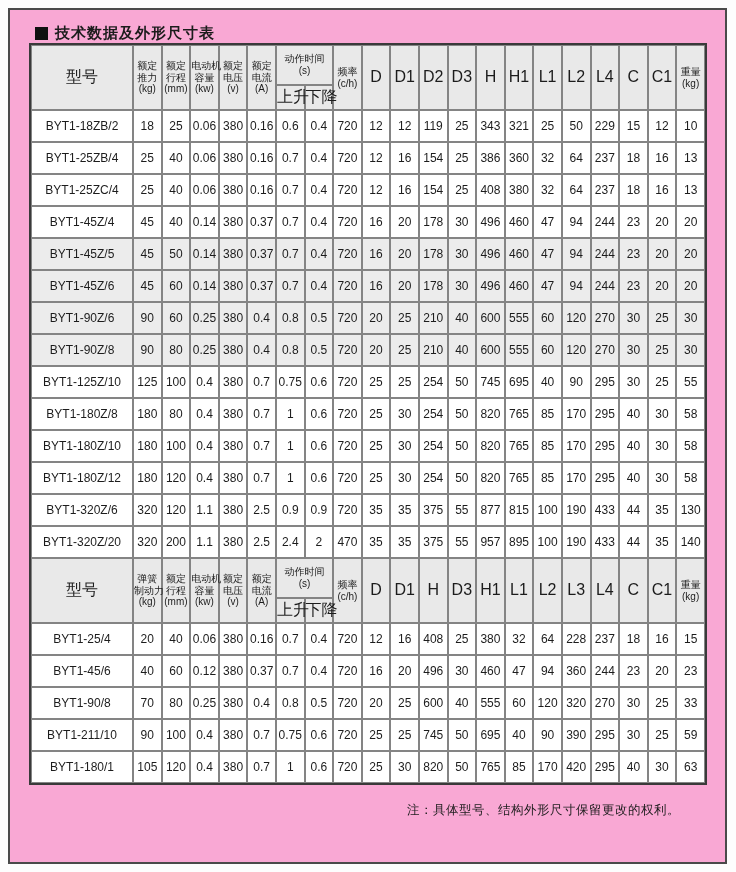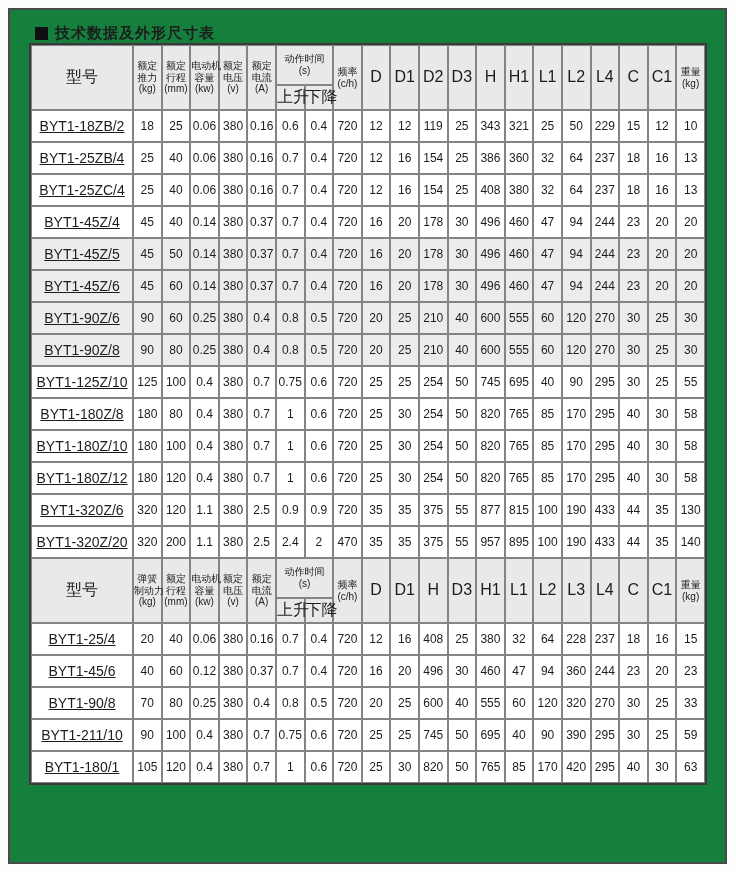--- a/index.html
+++ b/index.html
@@ -8,21 +8,21 @@
     background: #fdfdfd;
     font-family: "Liberation Sans", "DejaVu Sans", sans-serif;
     color: #1c1c1c;
     position: relative;
     overflow: hidden;
   }
   .frame {
     position: absolute;
     left: 8px; top: 8px; right: 9px; bottom: 8px;
     border: 2px solid #4a4a4a;
-    background: #15803d;
+    background: #f9a8d4;
     box-sizing: border-box;
     padding: 10px 19px 0 19px;
   }
   .title-row {
     display: flex; align-items: center; gap: 7px;
     margin: 4px 0 0 6px;
   }
   .bullet {
     width: 13px; height: 13px; background: #101010; flex: 0 0 auto;
   }
@@ -53,21 +53,21 @@
   .spec th {
     background: #e9e9e9;
     font-size: 10px;
     line-height: 1.18;
   }
   .spec th.single { font-size: 16px; }
   .head-row1 { height: 40px; }
   .head-row2 { height: 25px; }
   .head-row2 th { font-size: 16px; }
   .spec td { font-size: 12px; height: 30px; overflow: hidden; }
-  .spec td.model { font-size: 14px; text-decoration: underline; }
+  .spec td.model { font-size: 12px; }
   .spec tr.shaded td { background: #ececec; }
   .footnote {
     text-align: right;
     font-size: 12.5px;
     margin: 17px 26px 0 0;
     letter-spacing: 0.5px;
   }
 </style>
 </head>
 <body>
@@ -696,14 +696,15 @@
           <td>170</td>
           <td>420</td>
           <td>295</td>
           <td>40</td>
           <td>30</td>
           <td>63</td>
         </tr>
       </tbody>
   </table>
 
+  <div class="footnote">注：具体型号、结构外形尺寸保留更改的权利。</div>
 
 </div>
 
 </body></html>

